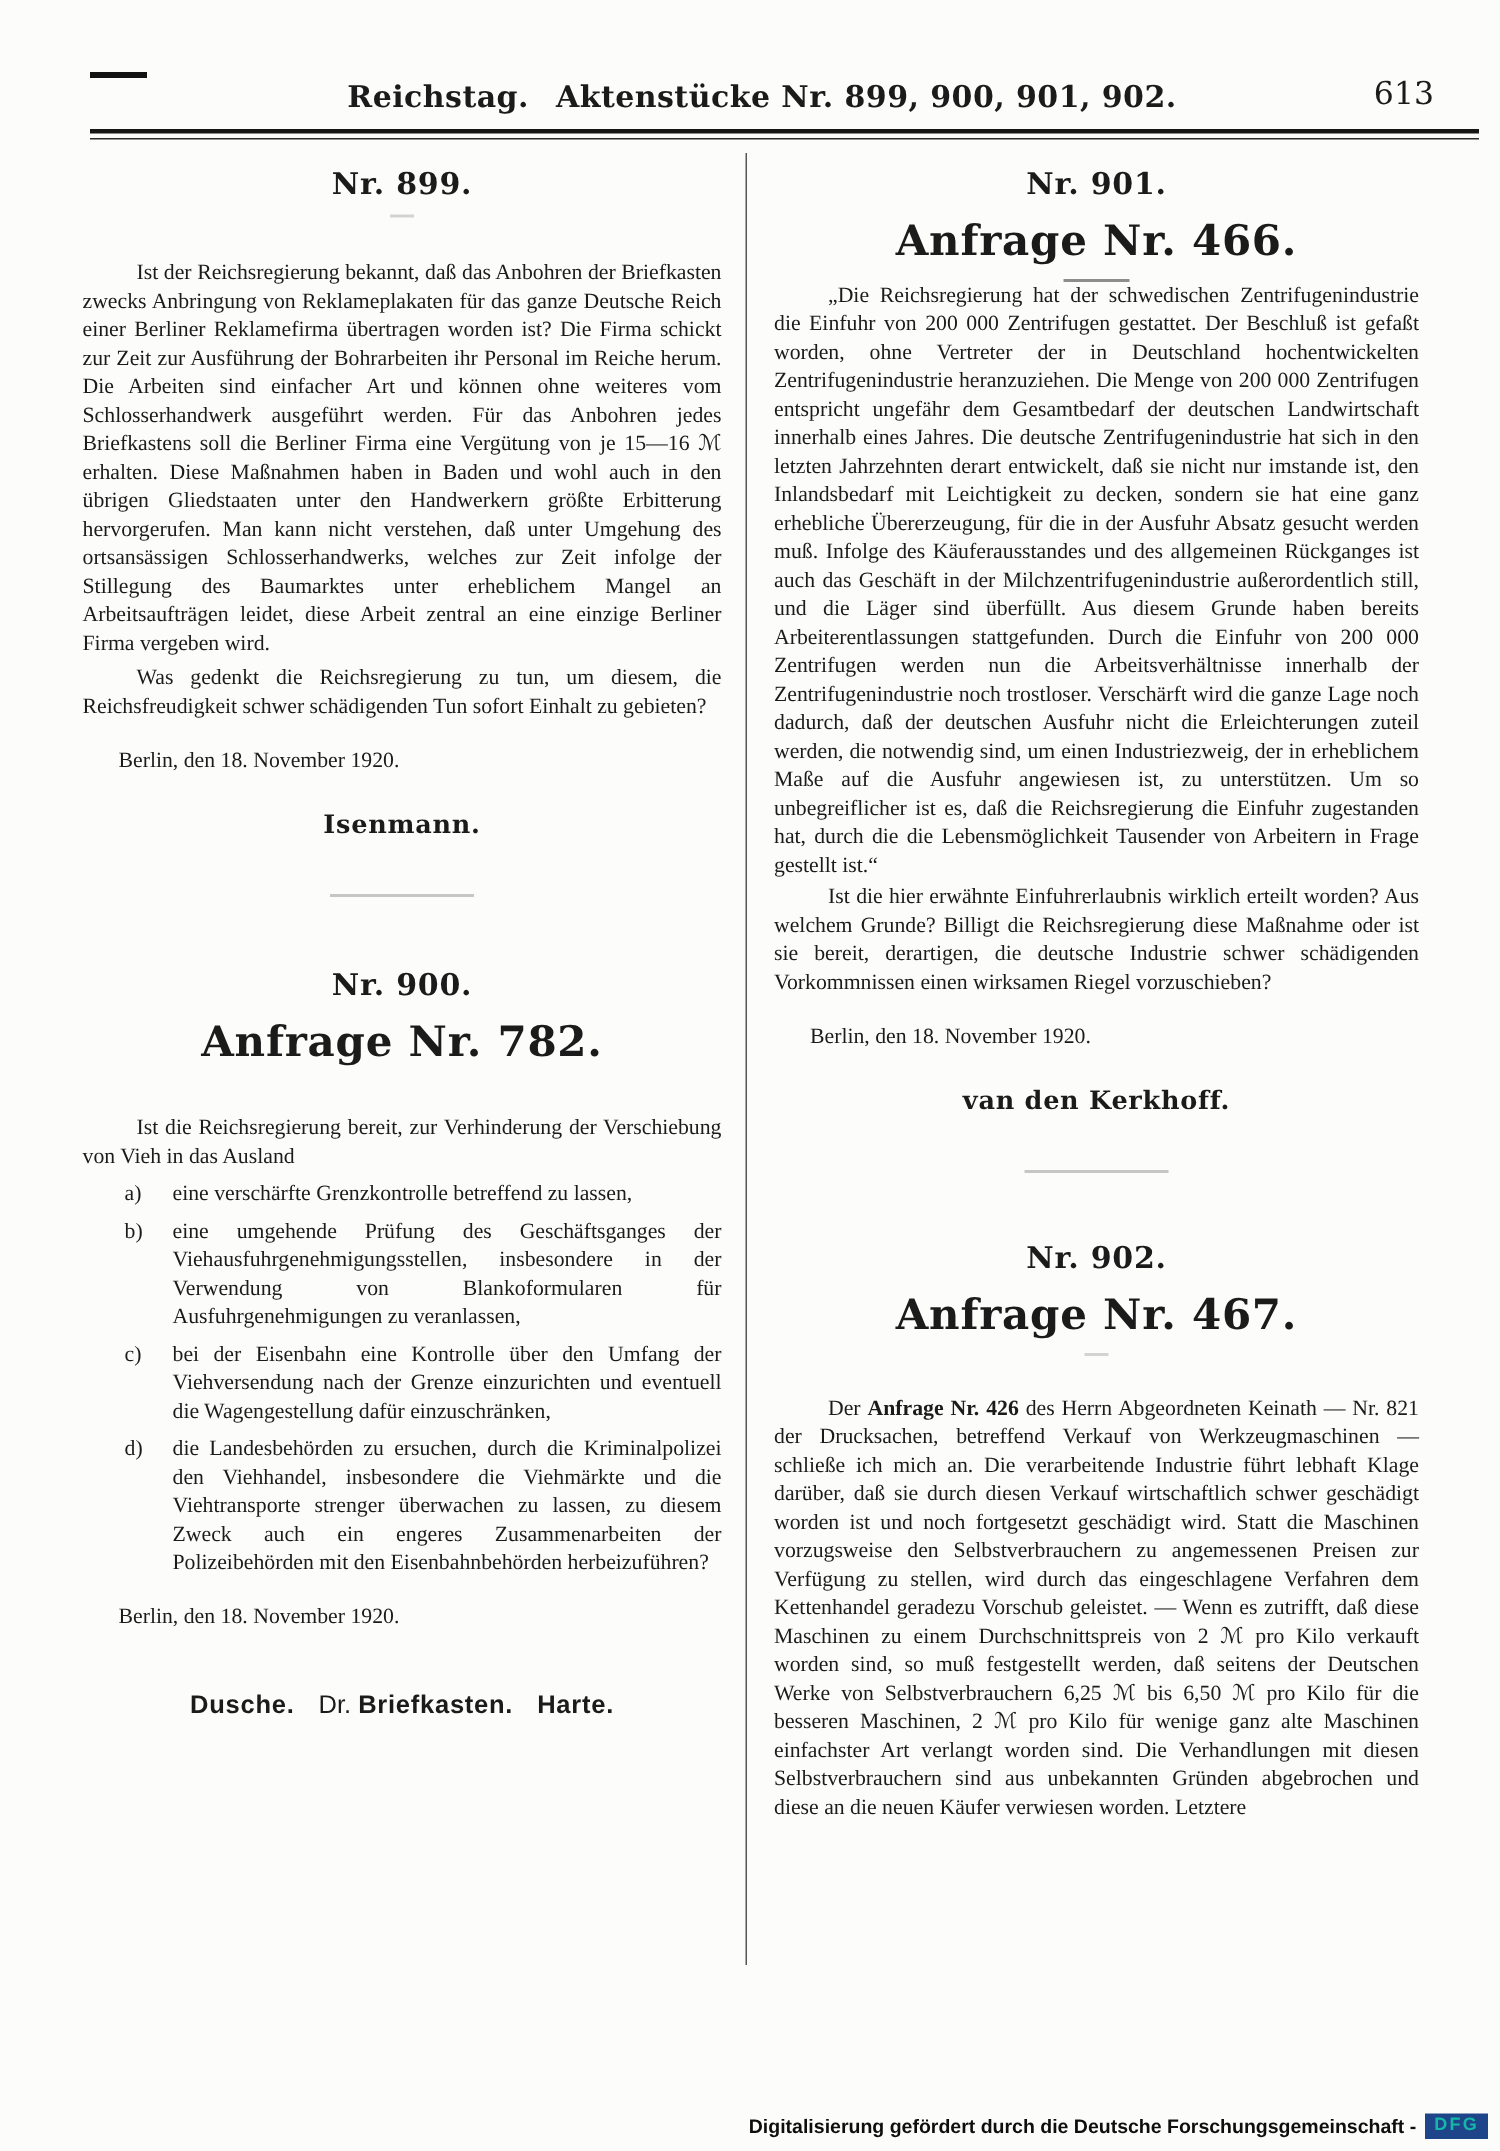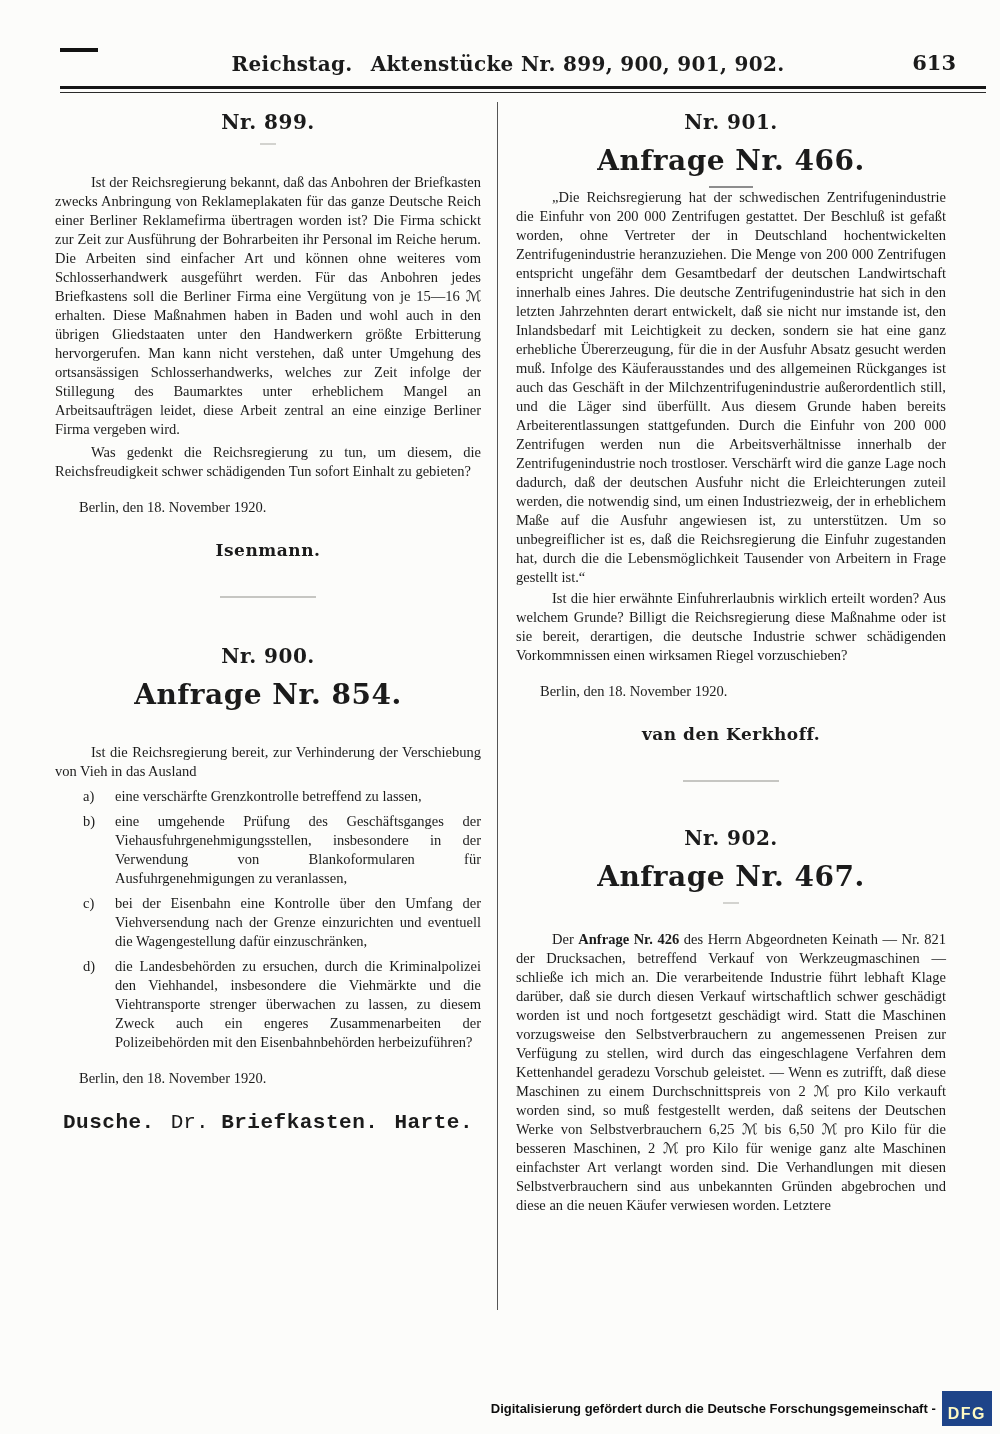--- a/index.html
+++ b/index.html
@@ -9,21 +9,21 @@
     background:#fcfcfa; color:#1b1b1b; overflow:hidden;
     font-family:"Liberation Serif","DejaVu Serif","DejaVu Sans",serif;
   }
   .masthead-title {
     position:absolute; top:52px; left:0; width:100%; text-align:center;
     font-family:"DejaVu Serif","DejaVu Sans",serif;
     font-size:20px; font-weight:bold; letter-spacing:.3px;padding-left:16px;
   }
   .masthead-title .gap { display:inline-block; width:18px; }
   .masthead-page {
-    position:absolute; top:50px; right:44px; font-size:21px; font-weight:bold;
+    position:absolute; top:50px; right:44px; font-size:21px; font-weight:normal;
     font-family:"DejaVu Serif","DejaVu Sans",serif;
     text-align:center;
   }
   .masthead-rule {
     position:absolute; top:86px; left:60px; right:14px; height:7px;
     border-top:3px solid #161616; border-bottom:1px solid #2a2a2a;
   }
   .scan-artifact { position:absolute; top:48px; left:60px; width:38px; height:4px; background:#121212; }
   .col-divider { position:absolute; top:102px; left:497px; width:1px; height:1208px; background:#555; }
 
@@ -47,40 +47,40 @@
   p.bp { text-indent:36px; }
   .mt-first { margin-top:28px; }
   .b { font-weight:bold; }
 
   .date-line { margin-top:18px; padding-left:24px; font-size:14.5px; }
   .sig-line {
     margin-top:24px; text-align:center; font-weight:bold; font-size:17px;
     letter-spacing:.5px; font-family:"DejaVu Serif","DejaVu Sans",serif;
   }
   .sig-row {
-    margin-top:24px; display:flex; justify-content:center; column-gap:16px;
-    font-size:21px; font-family:Liberation Mono, monospace;
+    margin-top:40px; display:flex; justify-content:center; column-gap:16px;
+    font-size:17px; font-family:Liberation Sans, sans-serif;
   }
   .sig-row .name { font-weight:bold; letter-spacing:.5px; }
   .sig-row .prefix { font-weight:normal; }
   .sig-row .prefix:empty { display:none; }
 
   .list { margin-top:2px; }
   .list-item { display:flex; margin-top:6px; }
   .list-label { flex:none; width:32px; margin-left:28px; }
   .list-text  { flex:1; text-align:justify; }
 
   .footer {
     position:absolute; bottom:8px; right:8px; display:flex; align-items:center;
     column-gap:6px; font-family:"Liberation Sans","DejaVu Sans",sans-serif;
     font-size:13px; font-weight:bold; color:#0e0e0e;
   }
   .dfg-logo {
-    background:#1e4489; color:#fef9c3; font-size:16px; font-weight:bold;
-    letter-spacing:1.5px; padding:14px 6px 3px;
+    background:#1e4489; color:#14b8a6; font-size:12px; font-weight:bold;
+    letter-spacing:1.5px; padding:0 6px 3px;
     font-family:"Liberation Sans","DejaVu Sans",sans-serif;
   }
 </style>
 </head>
 <body>
 
 <div class="page">
 
   <div class="scan-artifact"></div>
 
@@ -98,21 +98,21 @@
 
     <p class="body-text bp mt-first">Ist der Reichsregierung bekannt, daß das Anbohren der Briefkasten zwecks Anbringung von Reklameplakaten für das ganze Deutsche Reich einer Berliner Reklamefirma übertragen worden ist? Die Firma schickt zur Zeit zur Ausführung der Bohrarbeiten ihr Personal im Reiche herum. Die Arbeiten sind einfacher Art und können ohne weiteres vom Schlosserhandwerk ausgeführt werden. Für das Anbohren jedes Briefkastens soll die Berliner Firma eine Vergütung von je 15—16 ℳ erhalten. Diese Maßnahmen haben in Baden und wohl auch in den übrigen Gliedstaaten unter den Handwerkern größte Erbitterung hervorgerufen. Man kann nicht verstehen, daß unter Umgehung des ortsansässigen Schlosserhandwerks, welches zur Zeit infolge der Stillegung des Baumarktes unter erheblichem Mangel an Arbeitsaufträgen leidet, diese Arbeit zentral an eine einzige Berliner Firma vergeben wird.</p>
     <p class="body-text bp" style="margin-top:4px">Was gedenkt die Reichsregierung zu tun, um diesem, die Reichsfreudigkeit schwer schädigenden Tun sofort Einhalt zu gebieten?</p>
 
     <div class="date-line">Berlin, den 18. November 1920.</div>
     <div class="sig-line">Isenmann.</div>
 
     <div class="sec-sep"></div>
 
     <div style="margin-top:46px" class="sec-num">Nr. 900.</div>
-    <div class="sec-title">Anfrage Nr. 854.</div>
+    <div class="sec-title">Anfrage Nr. 782.</div>
 
     <p class="body-text bp" style="margin-top:32px">Ist die Reichsregierung bereit, zur Verhinderung der Verschiebung von Vieh in das Ausland</p>
 
     <div class="list body-text">
       <div class="list-item">
         <span class="list-label">a)</span>
         <span class="list-text">eine verschärfte Grenzkontrolle betreffend zu lassen,</span>
       </div>
       <div class="list-item">
         <span class="list-label">b)</span>

